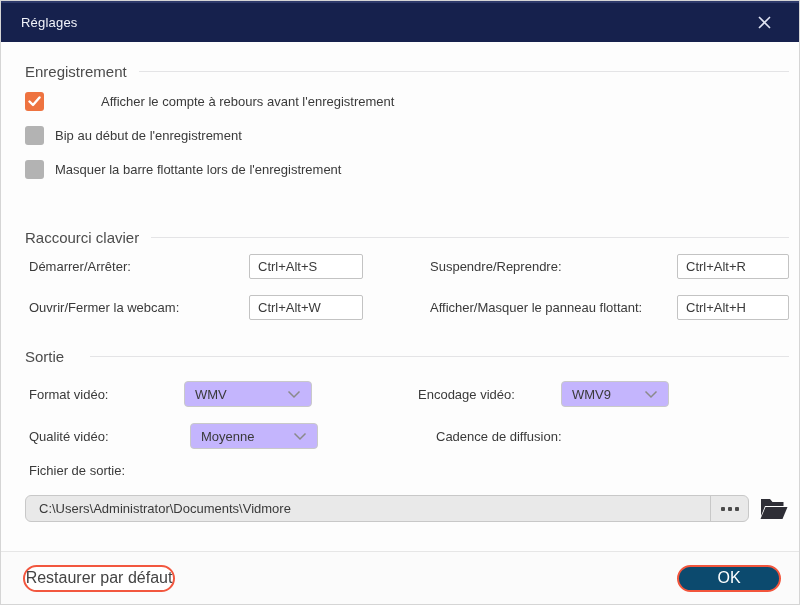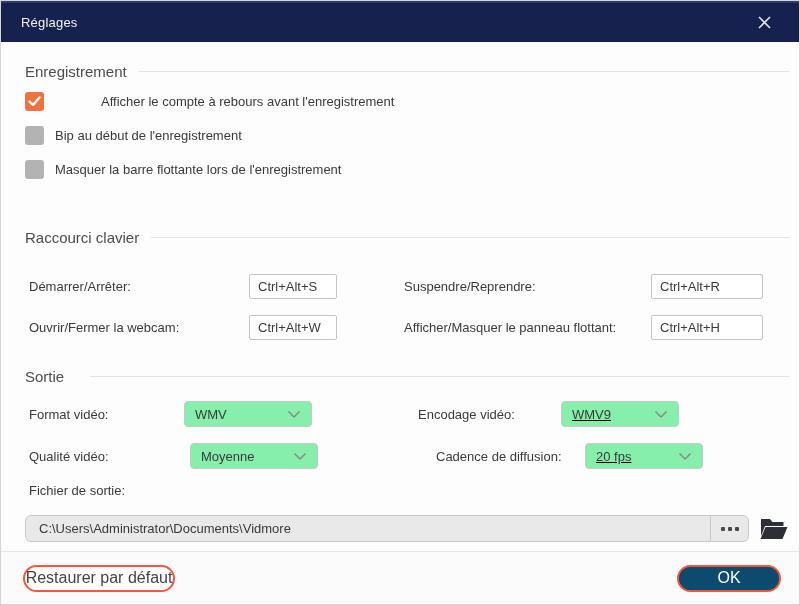--- a/index.html
+++ b/index.html
@@ -51,48 +51,48 @@
   .chk {
     width: 19px; height: 19px; border-radius: 3px;
     background: #b3b3b3; flex: 0 0 19px;
     display: flex; align-items: center; justify-content: center;
   }
   .chk.checked { background: #ee7340; }
   .chk-label { font-size: 13px; color: #3a3a3a; margin-left: 11px; }
 
   
   .field-row { display: flex; align-items: center; padding-left: 4px; }
-  .field-row.r1 { margin-top: 28px; }
+  .field-row.r1 { margin-top: 8px; }
   .field-row.r2 { margin-top: 16px; }
   .lbl { font-size: 13px; color: #3a3a3a; white-space: nowrap; }
   .lbl.w-l { width: 220px; }
   .lbl.w-r { width: 247px; }
   .gap-mid { width: 67px; flex: 0 0 67px; }
   .txt-input {
-    width: 88px; height: 25px;
+    width: 114px; height: 25px;
     border: 1px solid #c3c3c3; border-radius: 2px;
     background: #fff; color: #3a3a3a;
     font-family: "Liberation Sans", sans-serif; font-size: 13px;
     padding: 0 8px; outline: none;
   }
   .txt-input.right { width: 112px; }
 
   
   .field-row.d1 { margin-top: 16px; }
   .field-row.d2 { margin-top: 16px; gap: 6px; }
   .lbl.w-dl { width: 155px; }
   .gap-dd { width: 106px; flex: 0 0 106px; }
   .lbl.w-dr { width: 143px; }
   .dd {
     height: 26px; border: 1px solid #c9c9c9; border-radius: 4px;
-    background: #86efac; display: flex; align-items: center;
+    background: #c4b5fd; display: flex; align-items: center;
     padding: 0 10px; cursor: pointer;
   }
   .dd.left { width: 128px; }
-  .dd.right { width: 118px; text-decoration: underline; }
+  .dd.right { width: 108px; }
   .dd-value { font-size: 13px; color: #3a3a3a; flex: 1; }
 
   
   .file-label { font-size: 13px; color: #3a3a3a; margin-top: 14px; padding-left: 4px; }
   .path-row { display: flex; align-items: center; margin-top: 17px; }
   .path-bar {
     width: 724px; height: 27px;
     background: #e9e9e9; border: 1px solid #c8c8c8; border-radius: 6px;
     display: flex; align-items: center;
   }
@@ -210,26 +210,20 @@
     <div class="field-row d2">
       <span class="lbl w-dl">Qualité vidéo:</span>
       <div class="dd left">
         <span class="dd-value">Moyenne</span>
         <svg class="chev" width="14" height="9" viewBox="0 0 14 9">
           <polyline points="1.5,1.5 7,7 12.5,1.5" fill="none" stroke="#8a8a8a" stroke-width="1.5"></polyline>
         </svg>
       </div>
       <span class="gap-dd"></span>
       <span class="lbl w-dr">Cadence de diffusion:</span>
-      <div class="dd right">
-        <span class="dd-value">20 fps</span>
-        <svg class="chev" width="14" height="9" viewBox="0 0 14 9">
-          <polyline points="1.5,1.5 7,7 12.5,1.5" fill="none" stroke="#8a8a8a" stroke-width="1.5"></polyline>
-        </svg>
-      </div>
     </div>
 
     <div class="file-label">Fichier de sortie:</div>
 
     <div class="path-row">
       <div class="path-bar">
         <span class="path-text">C:\Users\Administrator\Documents\Vidmore</span>
         <span class="browse">
           <i></i>
             <i></i>

